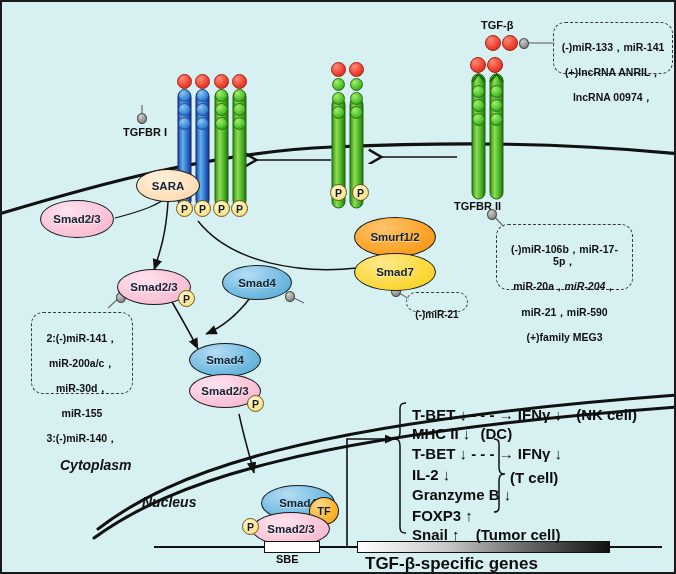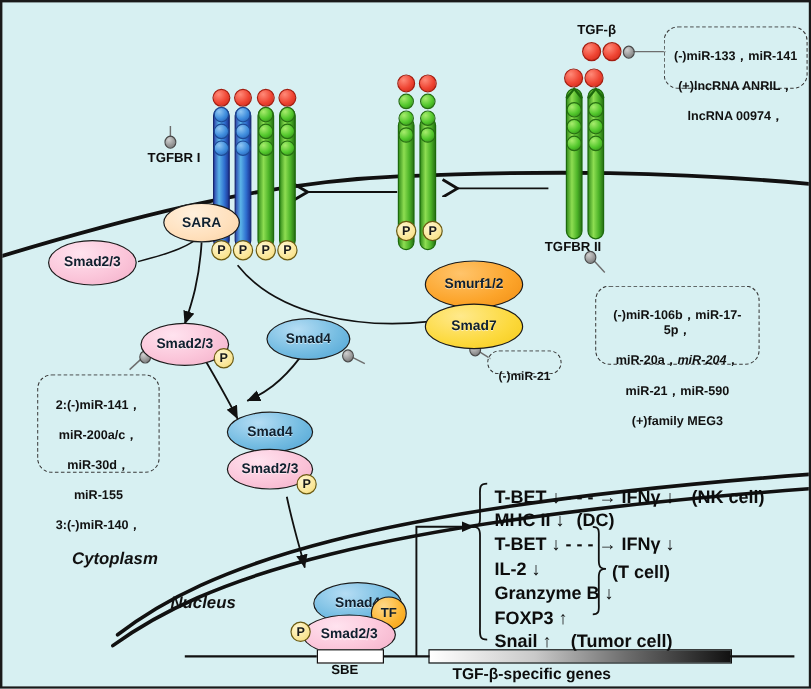--- a/index.html
+++ b/index.html
@@ -229,21 +229,21 @@
   <div class="knob" style="left:283px;top:289px;"></div>
   <div class="knob" style="left:389px;top:284px;"></div>
 
 
   <div class="annobox" style="left:551px;top:20px;width:120px;height:52px;padding-top:5px;">
     <span>(-)miR-133，miR-141</span><br>
     <span>(+)lncRNA ANRIL，</span><br>
     <span>lncRNA 00974，</span>
   </div>
 
-  <div class="annobox" style="left:494px;top:236px;width:137px;height:66px;padding-top:5px;">
+  <div class="annobox" style="left:494px;top:222px;width:137px;height:66px;padding-top:5px;">
     <span>(-)miR-106b，miR-17-5p，</span><br>
     <span>miR-20a<span>，</span><span class="ital">miR-204</span><span>，</span></span><br>
     <span>miR-21，miR-590</span><br>
     <span>(+)family MEG3</span>
   </div>
 
   <div class="annobox" style="left:29px;top:310px;width:102px;height:82px;padding-top:6px;">
     <span>2:(-)miR-141，</span><br>
     <span>miR-200a/c，</span><br>
     <span>miR-30d，</span><br>
@@ -275,21 +275,21 @@
   <div class="tf" style="left:307px;top:495px;">TF</div>
   <div class="prot p-pink" style="left:250px;top:510px;width:78px;height:34px;">Smad2/3</div>
   <div class="pbadge" style="left:240px;top:516px;">P</div>
 
   <div class="lbl-compart" style="left:58px;top:455px;">Cytoplasm</div>
   <div class="lbl-compart" style="left:140px;top:492px;">Nucleus</div>
 
   <div class="sbe-box" style="left:262px;top:539px;width:56px;"></div>
   <div class="lbl" style="left:274px;top:551px;">SBE</div>
   <div class="gene-bar" style="left:355px;top:539px;width:253px;"></div>
-  <div class="lbl" style="left:375px;top:552px;font-size:13px;">TGF-β-specific genes</div>
+  <div class="lbl" style="left:363px;top:552px;font-size:17px;">TGF-β-specific genes</div>
 
   <div class="genelist" style="left:410px;top:404px;">
     <span>T-BET ↓ - - - → IFNγ ↓</span>
     <span style="padding-left:10px;">(NK cell)</span>
   </div>
   <div class="genelist" style="left:410px;top:423px;">
     <span>MHC II ↓</span>
     <span style="padding-left:6px;">(DC)</span>
   </div>
   <div class="genelist" style="left:410px;top:443px;">

